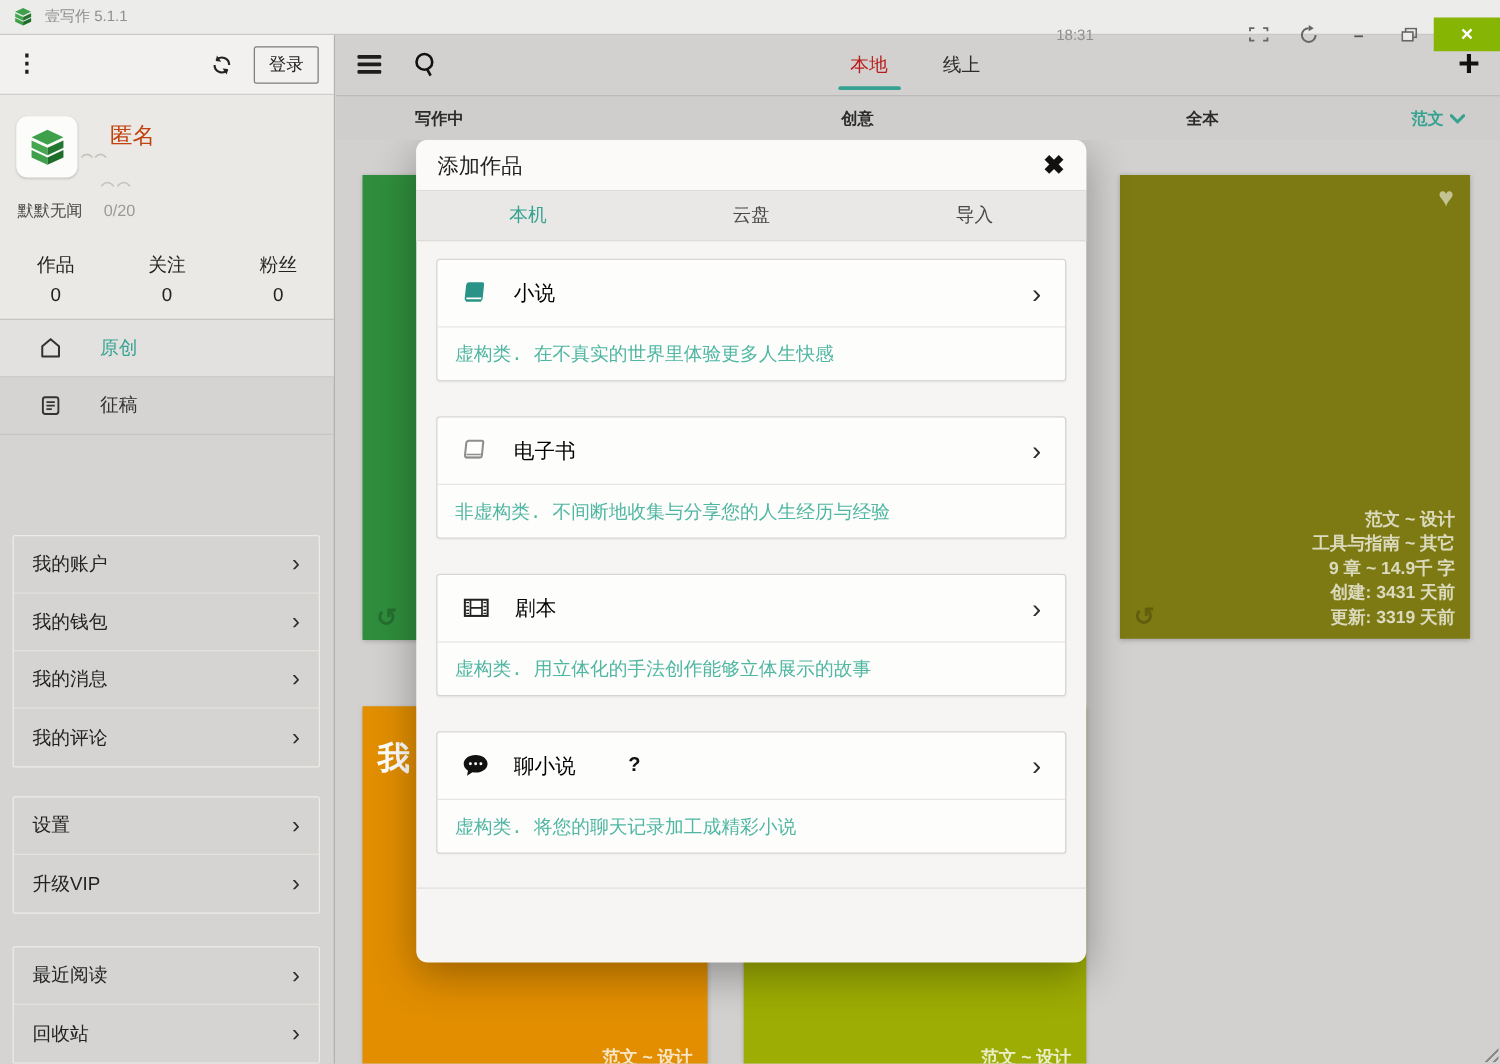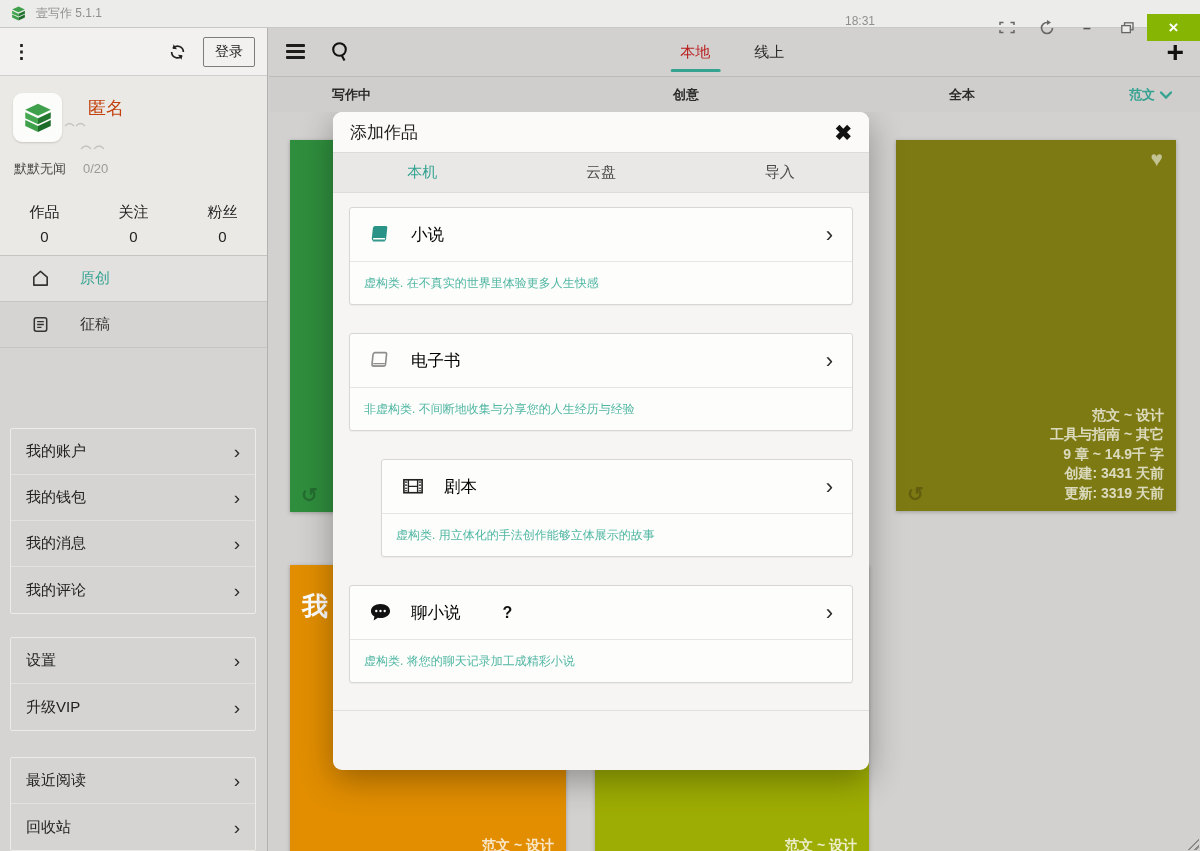--- a/index.html
+++ b/index.html
@@ -8,21 +8,21 @@
     font-family: "Liberation Sans", sans-serif;
     background:#d2d1cf; overflow:hidden; position:relative;
     -webkit-font-smoothing: antialiased;
   }
   
   .titlebar { position:absolute; top:0; left:0; right:0; height:28px;
     background:#ececea; border-bottom:1px solid #c9c8c6;
     display:flex; align-items:center; z-index:50; }
   .tb-appicon { margin-left:10px; width:17px; height:17px; }
   .tb-title { margin-left:9px; font-size:12px; color:#8f8f8f; }
-  .tb-right { margin-left:auto; display:flex; height:100%;margin-top:28px; }
+  .tb-right { margin-left:auto; display:flex; align-items:center; height:100%;margin-top:28px; }
   .tb-time { font-size:12px; color:#8f8f8f; margin-right:112px; }
   .tb-iconbtn { width:40px; height:100%; display:flex; align-items:center; justify-content:center; color:#666; }
   .tb-min { font-size:14px; color:#555; font-weight:bold; }
   .tb-close { width:53px; height:100%; display:flex; align-items:center; justify-content:center;
     color:#fff; font-size:17px; font-weight:bold; }
   
   .sidebar { position:absolute; top:28px; left:0; width:268px; bottom:0;
     background:#d5d4d2; border-right:1px solid #b2b1af; z-index:10; }
   .side-toolbar { height:48px; background:#f2f1ef; border-bottom:1px solid #cfcecc;
     display:flex; align-items:center; }
@@ -95,27 +95,27 @@
     background:#f6f5f3; border-radius:9px; box-shadow:0 10px 34px rgba(0,0,0,.32); z-index:20; }
   .modal-header { height:41px; background:#fbfaf9; border-bottom:1px solid #dcdbd9;
     border-radius:9px 9px 0 0; display:flex; align-items:center; padding:0 17px; }
   .modal-title { font-size:17px; color:#222; }
   .modal-close { margin-left:auto; font-size:21px; font-weight:bold; color:#111; line-height:1; }
   .modal-tabs { height:40px; background:#e9e8e6; display:flex; border-bottom:1px solid #dddcda; }
   .modal-tab { flex:1; display:flex; align-items:center; justify-content:center; font-size:15px; color:#4a4a4a; }
   .modal-tab.active { color:#36a392; }
   .m-item { position:absolute; left:16px; right:16px; background:#fdfdfc;
     border:1px solid #d7d6d4; border-radius:3px; box-shadow:0 1px 1px rgba(0,0,0,.04); }
-  .m-item-1 { top:95px; } .m-item-2 { top:221px; } .m-item-3 { top:347px;margin-left:32px; } .m-item-4 { top:473px; }
+  .m-item-1 { top:95px; } .m-item-2 { top:221px; } .m-item-3 { top:347px; } .m-item-4 { top:473px; }
   .m-item-top { height:54px; display:flex; align-items:center; padding:0 19px; border-bottom:1px solid #e7e6e4; }
   .m-item-title { margin-left:19px; font-size:16.5px; color:#000000; }
   .m-item-help { margin-left:42px; font-size:16px; font-weight:bold; color:#111; }
   .m-chev { margin-left:auto; font-size:22px; color:#2d2d2d; line-height:1; }
   .m-item-desc { height:42px; display:flex; align-items:center; padding:0 14px;
-    font-size:12px; color:#4fb6a1; }
+    font-size:15px; color:#4fb6a1;font-family:Liberation Mono, monospace; }
   .modal-footer-divider { position:absolute; left:0; right:0; top:598px; height:1px; background:#e0dfdd; }
   
   .grip { position:absolute; right:1px; bottom:1px; width:15px; height:14px; z-index:60;
     background:repeating-linear-gradient(135deg, transparent 0 3px, #8b8a88 3px 4.6px);
     clip-path:polygon(100% 0, 100% 100%, 0 100%); }
   svg { display:block; }
 </style>
 </head>
 <body>
 

